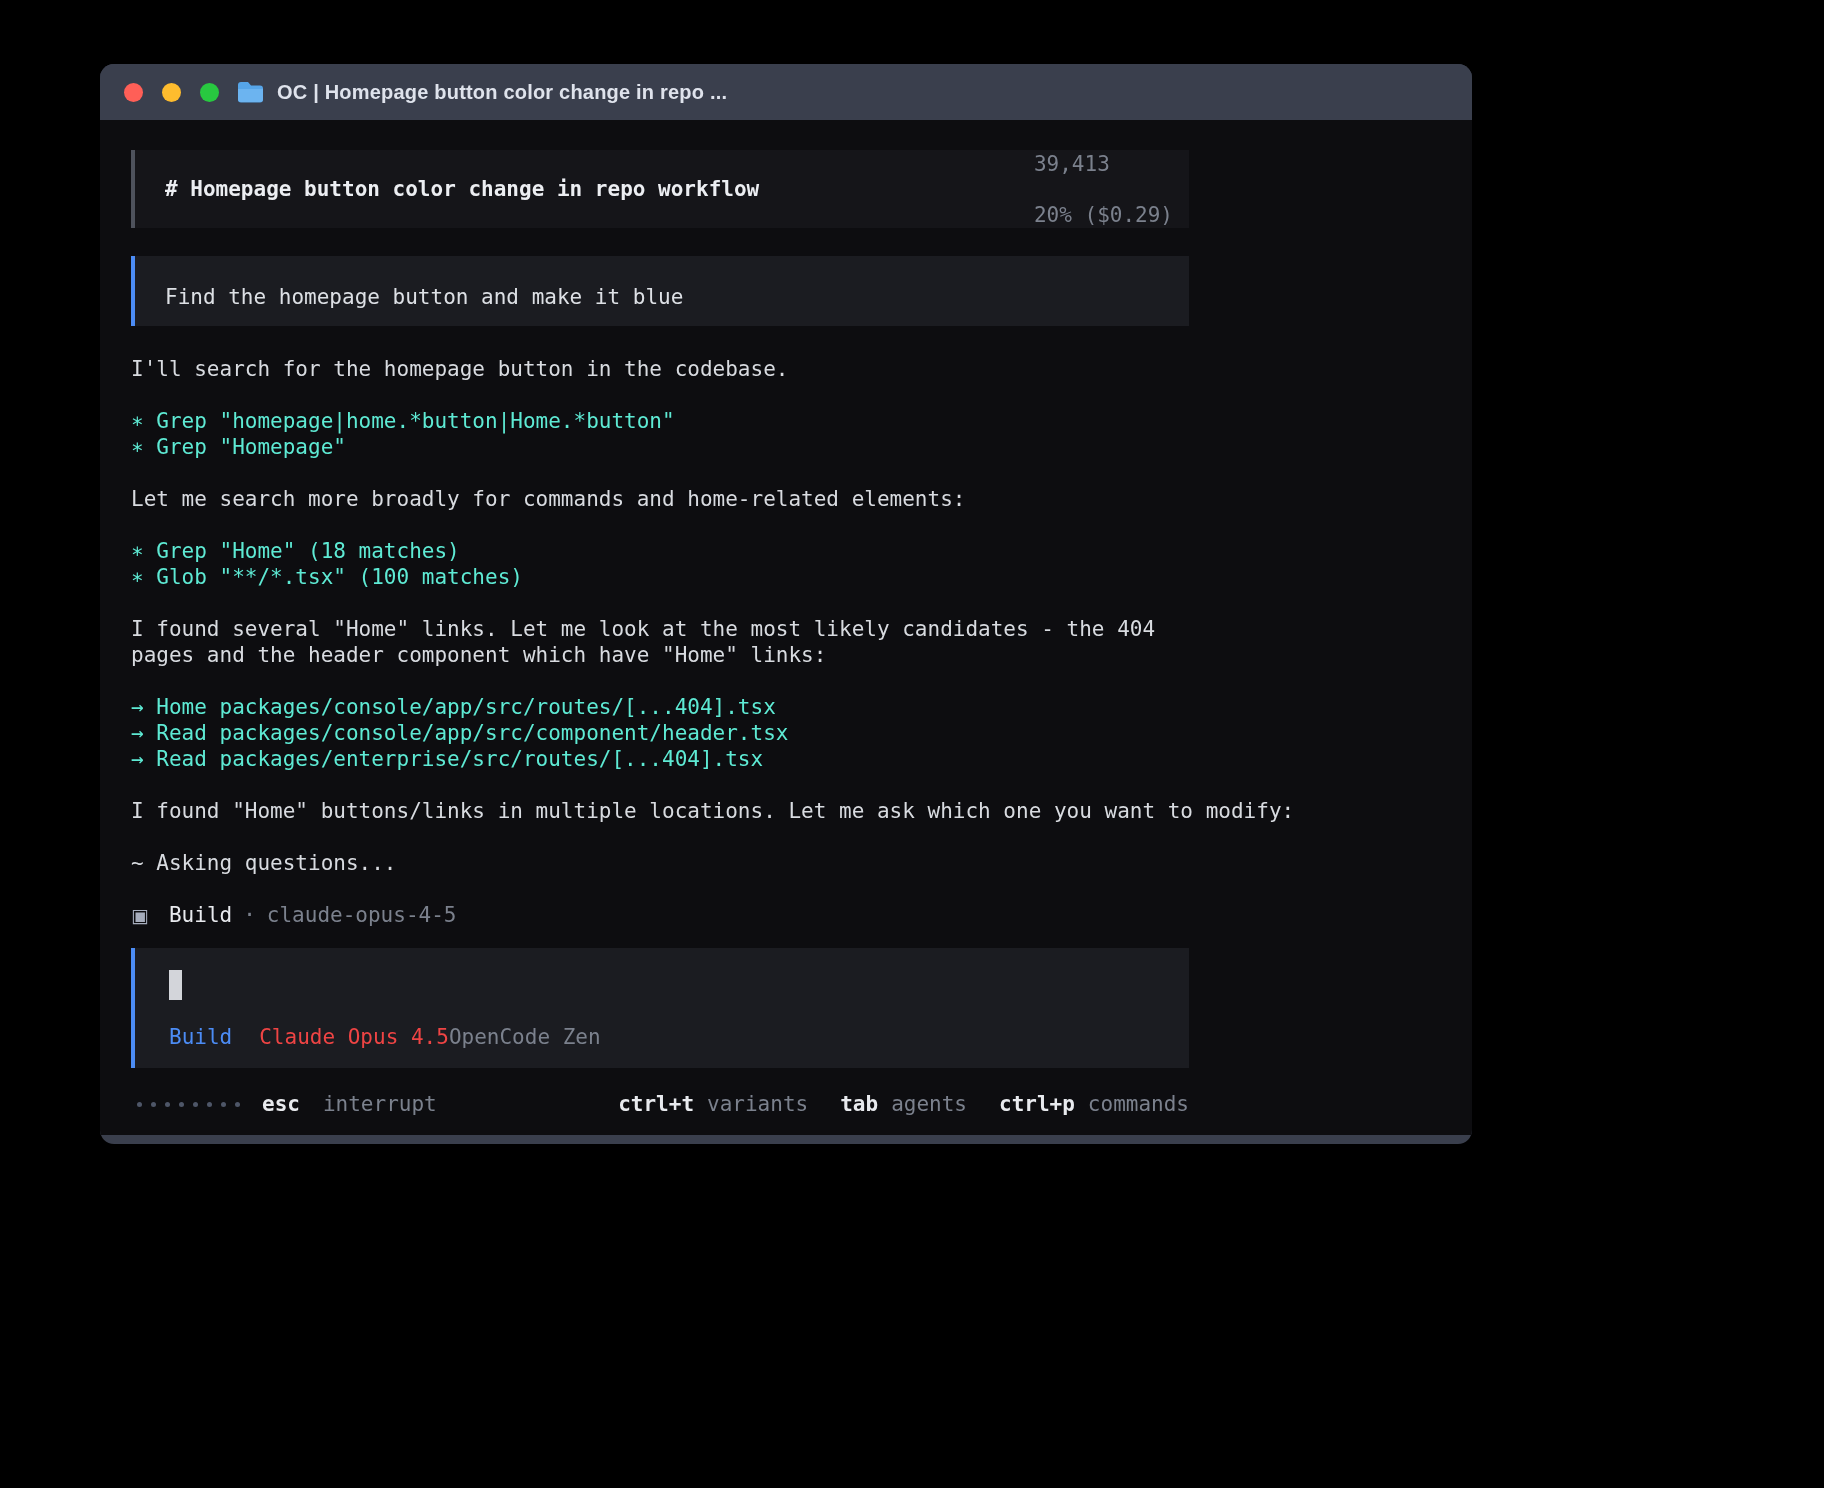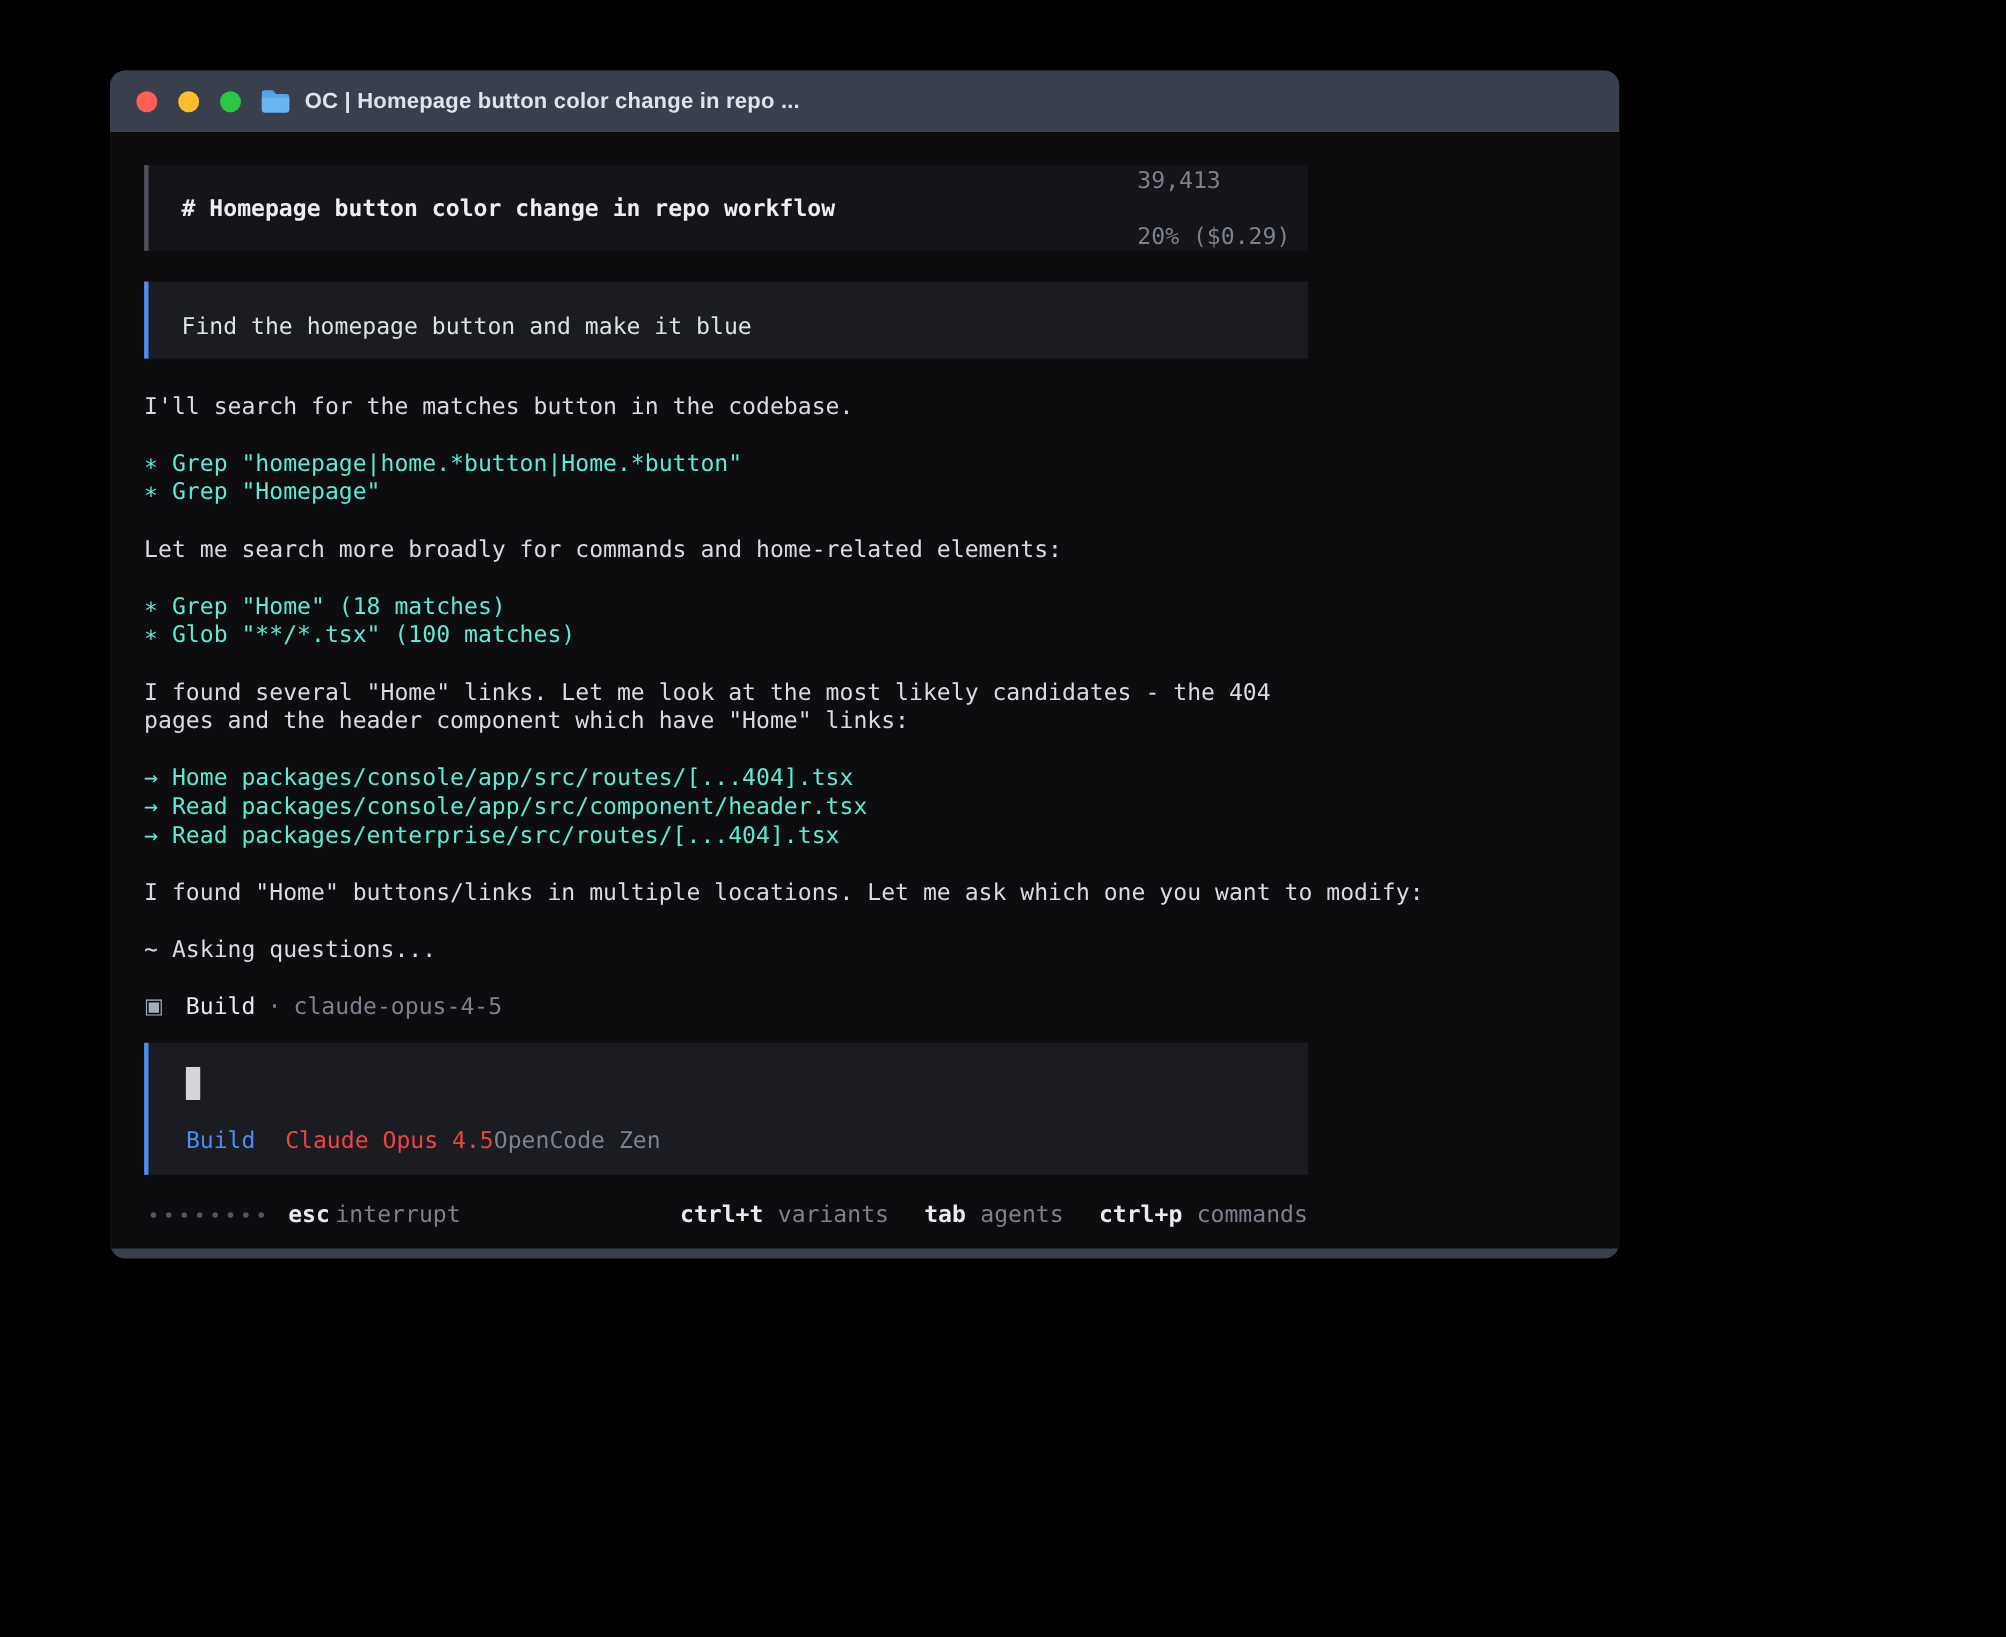--- a/index.html
+++ b/index.html
@@ -78,21 +78,21 @@
   .mode  { color:#4c8cf5; margin-right:27px; }
   .model { color:#ef4444; margin-right:0; }
 
   .footer {
     display:flex; justify-content:space-between; align-items:center;
     margin-top:16px; height:40px; white-space:nowrap;
   }
   .f-left { display:flex; align-items:center; gap:22px; }
   .spinner { display:flex; gap:9px; align-items:center; padding-left:6px; }
   .dot { width:5px; height:5px; border-radius:50%; background:#4e5668; }
-  .esc-group { display:flex; gap:5px; }
+  .esc-group { display:flex; gap:23px; }
   .key { color:#e8eaee; font-weight:bold; }
   .f-right { display:flex; gap:32px; }
   .shortcut { display:flex; gap:13px; }
 </style>
 </head>
 <body>
 
 <div class="window">
 
   <div class="titlebar">
@@ -118,21 +118,21 @@
         <span>39,413</span>
         <span>20% ($0.29)</span>
       </span>
     </div>
 
     <div class="user-block">
       <span>Find the homepage button and make it blue</span>
     </div>
 
     <div class="conv">
-      <div class="line text">I'll search for the matches button in the codebase.</div>
+      <div class="line text">I'll search for the homepage button in the codebase.</div>
       <div class="gap"></div>
 
       <div class="line tool">∗ Grep "homepage|home.*button|Home.*button"</div>
       <div class="line tool">∗ Grep "Homepage"</div>
       <div class="gap"></div>
 
       <div class="line text">Let me search more broadly for commands and home-related elements:</div>
       <div class="gap"></div>
 
       <div class="line tool">∗ Grep "Home" (18 matches)</div>

